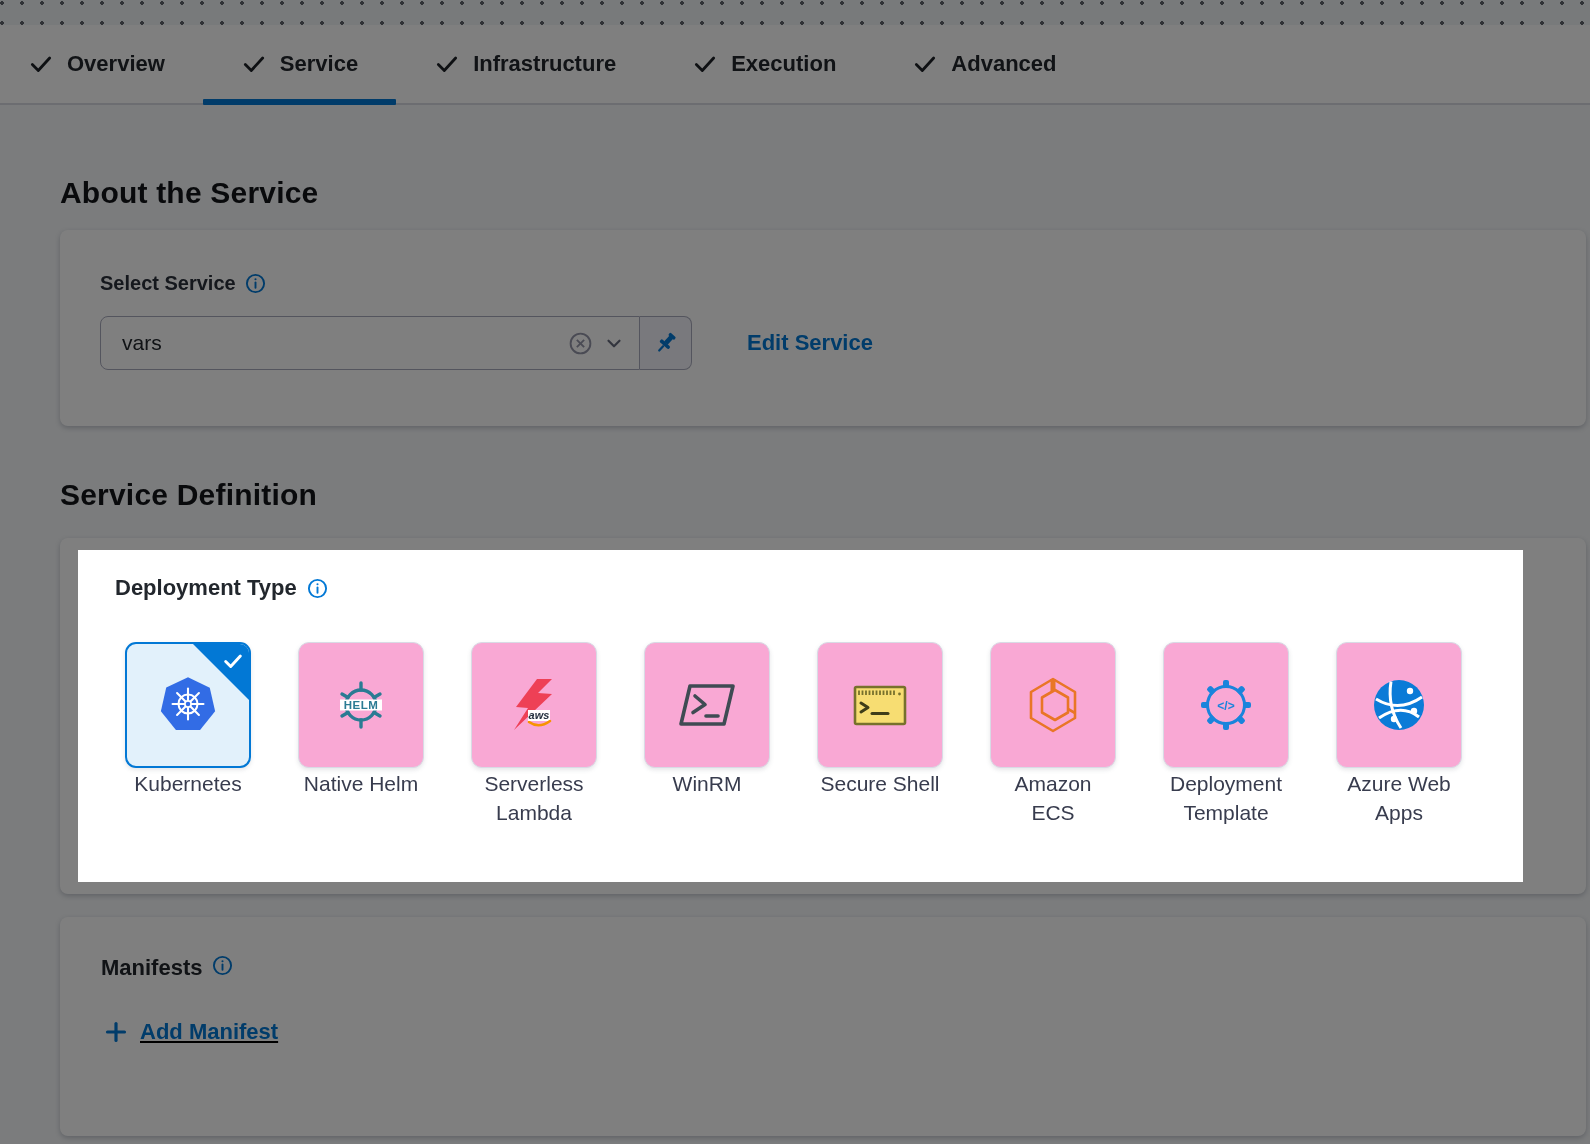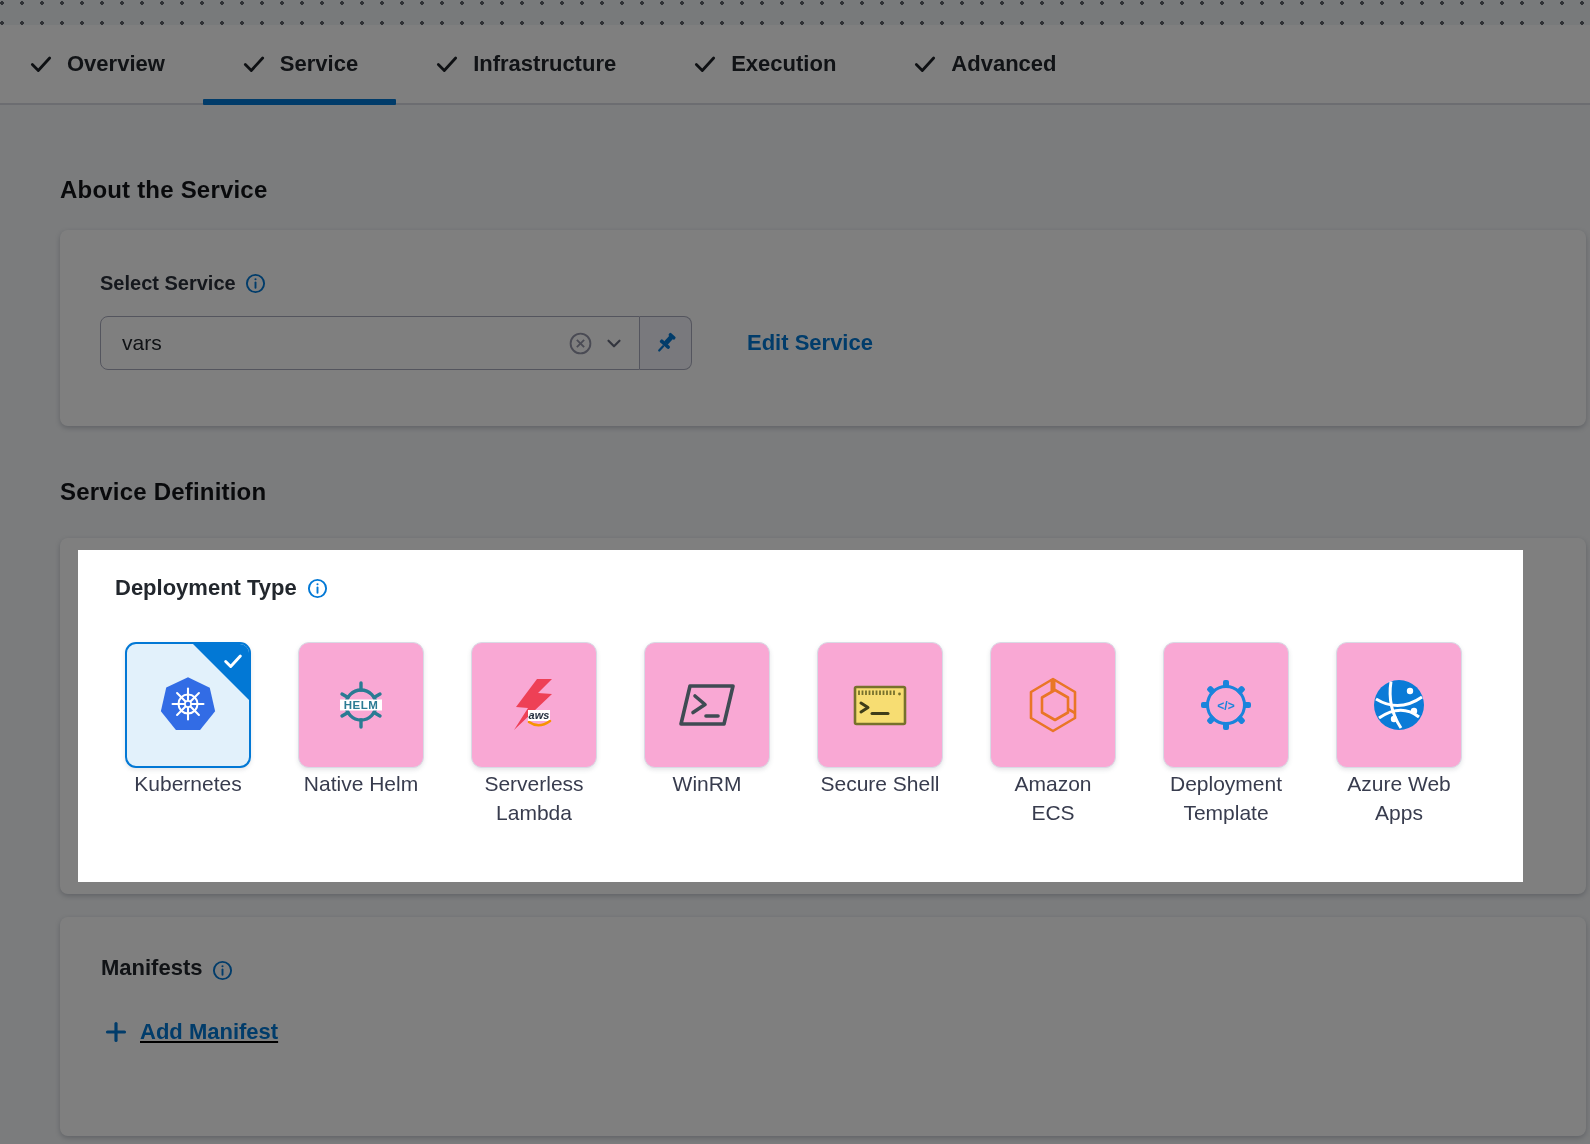--- a/index.html
+++ b/index.html
@@ -16,21 +16,21 @@
   
   .tabbar { position:absolute; left:0; top:25px; width:1590px; height:80px;
     background:#ffffff; border-bottom:2px solid #d9dbe3; display:flex; align-items:stretch; padding-left:28px; }
   .tab { position:relative; display:flex; align-items:center; gap:13px; padding:0 38px;
     font-size:22px; font-weight:600; color:#22272d; cursor:pointer; }
   .tab:first-child { margin-left:-38px; }
   .tab .chk { width:26px; height:26px; }
   .tab.active::after { content:""; position:absolute; left:0; right:0; bottom:-2px; height:6px;
     background:#0278d5; border-radius:1px; }
 
-  h2.section { position:absolute; left:60px; font-size:24px; font-weight:700; color:#131519; letter-spacing:.2px; }
+  h2.section { position:absolute; left:60px; font-size:30px; font-weight:700; color:#131519; letter-spacing:.2px; }
 
   .card { position:absolute; left:60px; width:1526px; background:#ffffff; border-radius:8px;
     box-shadow:0 2px 5px rgba(40,48,70,.25); }
   #card-about { top:230px; height:196px; }
   #card-servicedef { top:538px; height:356px; }
   #card-manifests { top:917px; height:219px; }
 
   .field-label { position:absolute; left:40px; top:42px; display:flex; align-items:center; gap:9px;
     font-size:20px; font-weight:600; color:#2b303b; }
   .info-icon { width:21px; height:21px; display:inline-block; cursor:pointer; }
@@ -55,21 +55,21 @@
   .tile { position:relative; width:126px; height:126px; background:#f9a8d4; border:1px solid #d9dae5;
     border-radius:11px; display:flex; align-items:center; justify-content:center; cursor:pointer;
     box-shadow:0 2px 4px rgba(96,97,112,.16); overflow:hidden; }
   .tile.selected { background:#e2f1fb; border:2px solid #0278d5; }
   .corner { position:absolute; top:-1px; right:-1px; width:58px; height:58px;
     background:#0278d5; clip-path:polygon(100% 0, 0 0, 100% 100%); display:flex; }
   .corner svg { position:absolute; top:7px; right:6px; }
   .tile-label { margin-top:1px; width:122px; text-align:center; font-size:21px; font-weight:400;
     color:#383c4e; line-height:29px; }
 
-  .man-heading { position:absolute; left:41px; top:38px; display:flex; align-items:flex-end; gap:10px;
+  .man-heading { position:absolute; left:41px; top:38px; display:flex; align-items:flex-start; gap:10px;
     font-size:22px; font-weight:700; color:#22272d; }
   .add-row { position:absolute; left:44px; top:102px; display:flex; align-items:center; gap:12px; cursor:pointer;text-decoration:underline; }
 
   
   .spotlight-hole { position:absolute; left:78px; top:550px; width:1445px; height:332px;
     box-shadow:0 0 0 3000px rgba(0,0,0,0.5); pointer-events:none; z-index:40; }
 </style>
 </head>
 <body>
 

